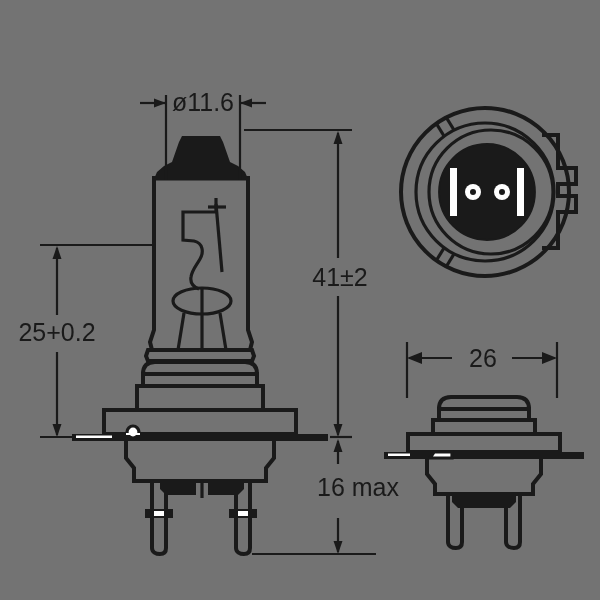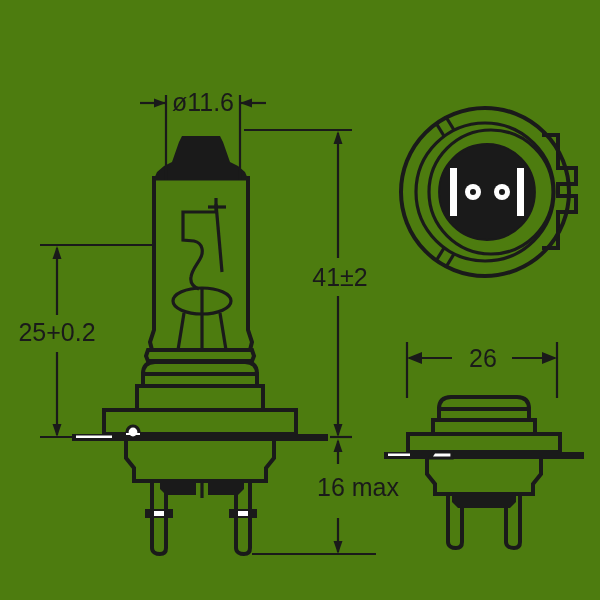--- a/index.html
+++ b/index.html
@@ -7,21 +7,21 @@
     padding: 0;
     background: #ffffff;
   }
   body {
     font-family: "Liberation Sans", sans-serif;
   }
   #drawing-root {
     position: relative;
     width: 600px;
     height: 600px;
-    background: #4d7c0f;
+    background: #737373;
     overflow: hidden;
   }
   svg.sheet {
     display: block;
     width: 600px;
     height: 600px;
   }
   .dimtext {
     font-family: "Liberation Sans", sans-serif;
     font-size: 25px;

